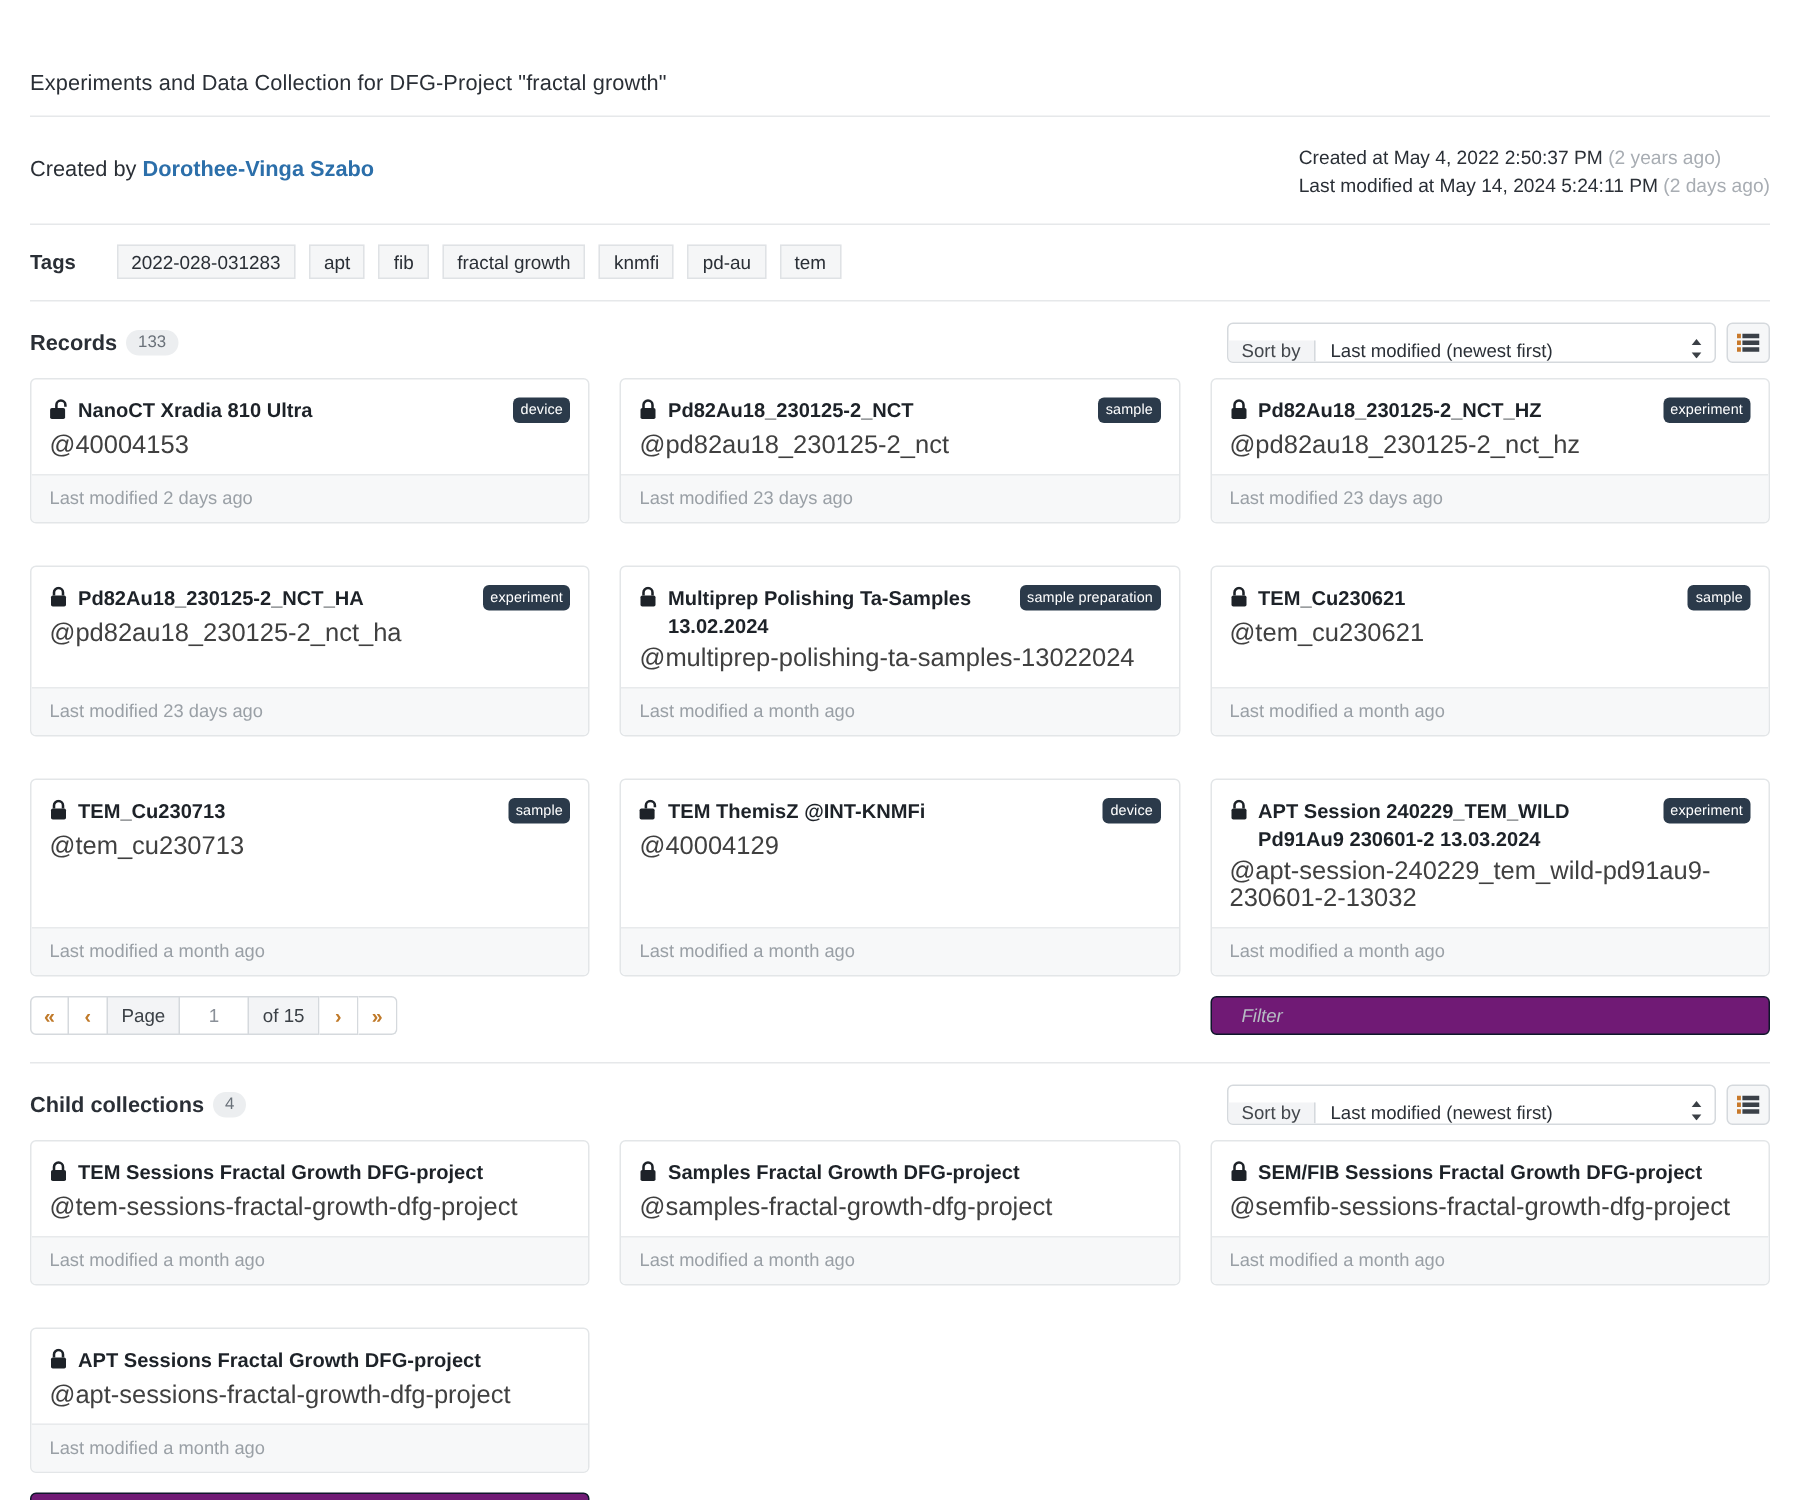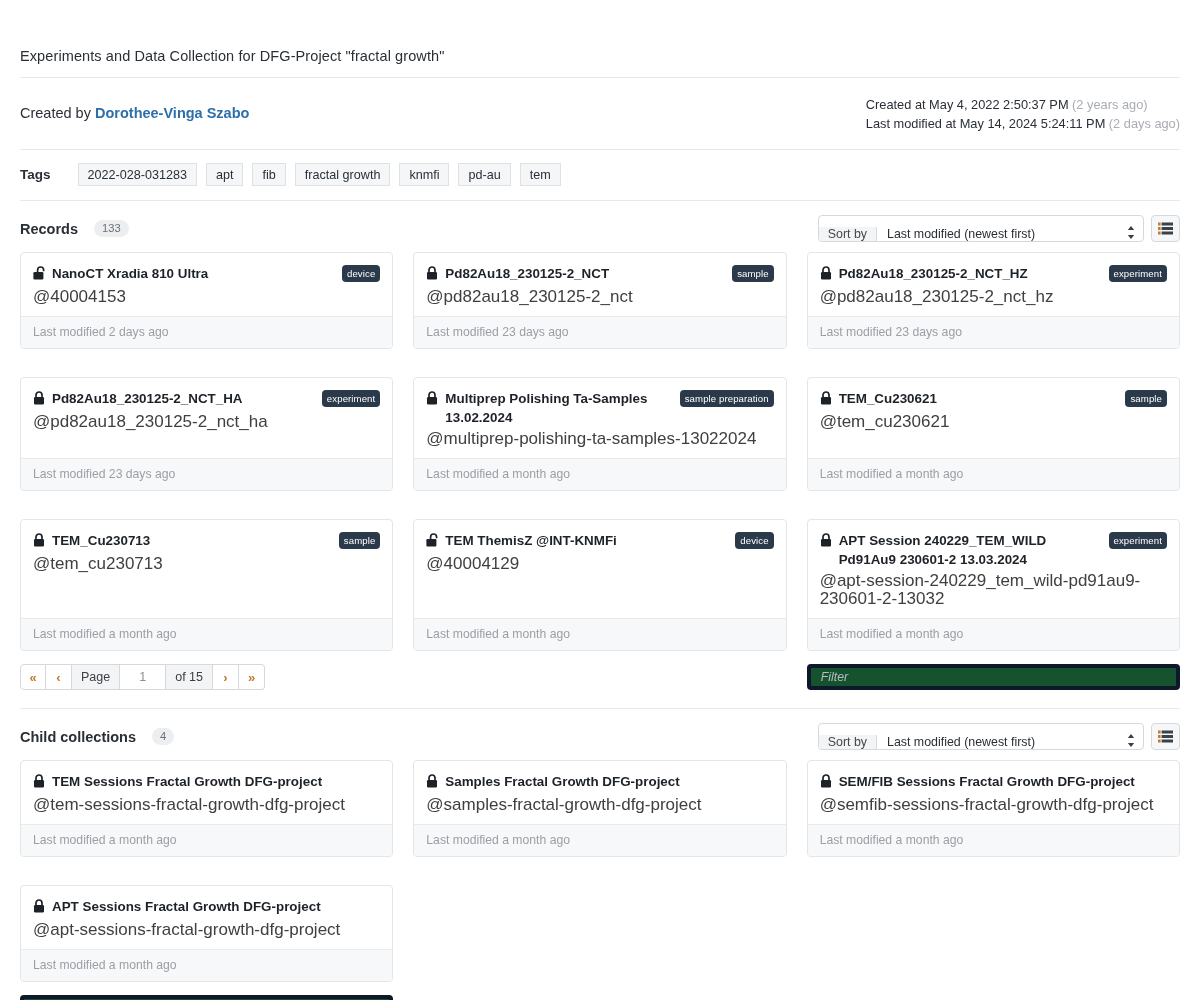--- a/index.html
+++ b/index.html
@@ -35,21 +35,21 @@
   .tag {
     background: #f5f6f7; border: 1px solid #dfe2e5; border-radius: 0;
     padding: 4px 9px 3px; font-size: 12.6px; color: #2a2f36; white-space: nowrap;
   }
 
   
   .section-head {
     display: flex; align-items: center; justify-content: space-between;
     padding: 14px 0 10px 0;
   }
-  .section-title { display: flex; align-items: center; gap: 16px; justify-content: flex-end; }
+  .section-title { display: flex; align-items: center; gap: 6px; justify-content: flex-end; }
   .section-title .label { font-weight: bold; font-size: 14.5px; }
   .count-badge {
     background: #eceef0; color: #6a7179; border-radius: 9px;
     font-size: 11.2px; padding: 2px 8px 3px;
   }
   .controls { display: flex; align-items: center; gap: 7px; }
   .sortby {
     display: flex; align-items: flex-end; height: 27px;
     border: 1px solid #d5d9dd; border-radius: 4px; overflow: hidden; background: #fff;
   }
@@ -102,22 +102,22 @@
     border: 1px solid #d5d9dd; border-left-width: 0; background: #fff;
     display: flex; align-items: center; justify-content: center;
     font-size: 12.5px; color: #3b4046; padding: 0 9px;
   }
   .pager > div:first-child { border-left-width: 1px; border-radius: 4px 0 0 4px; }
   .pager > div:last-child { border-radius: 0 4px 4px 0; }
   .pager .nav { color: #c07a2a; font-weight: bold; font-size: 13px; min-width: 26px; padding: 0 6px; }
   .pager .lbl { background: #f3f4f6; }
   .pager .num { min-width: 46px; color: #8a9098; }
   .filter {
-    height: 26px; border: 4px solid #0f172a; border-radius: 4px; background: #14532d;
-    display: flex; align-items: center; padding: 0 10px;
+    height: 26px; border: 1px solid #0f172a; border-radius: 4px; background: #701a75;
+    display: flex; align-items: center; padding: 0 20px;
     font-size: 12.4px; font-style: italic; color: #b6bcc3;
   }
   .grid-col-3 { grid-column: 3; }
   .grid-col-1 { grid-column: 1; }
   .spacer-lg { height: 18px; }
 </style>
 </head>
 <body>
 
 <div class="page">

